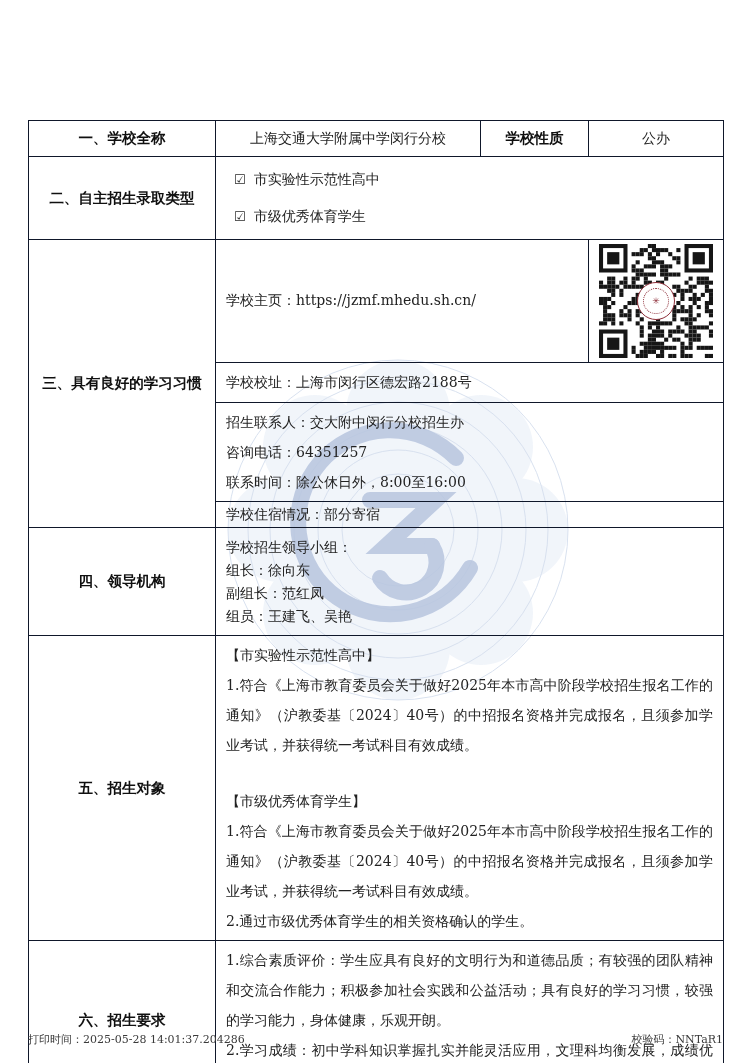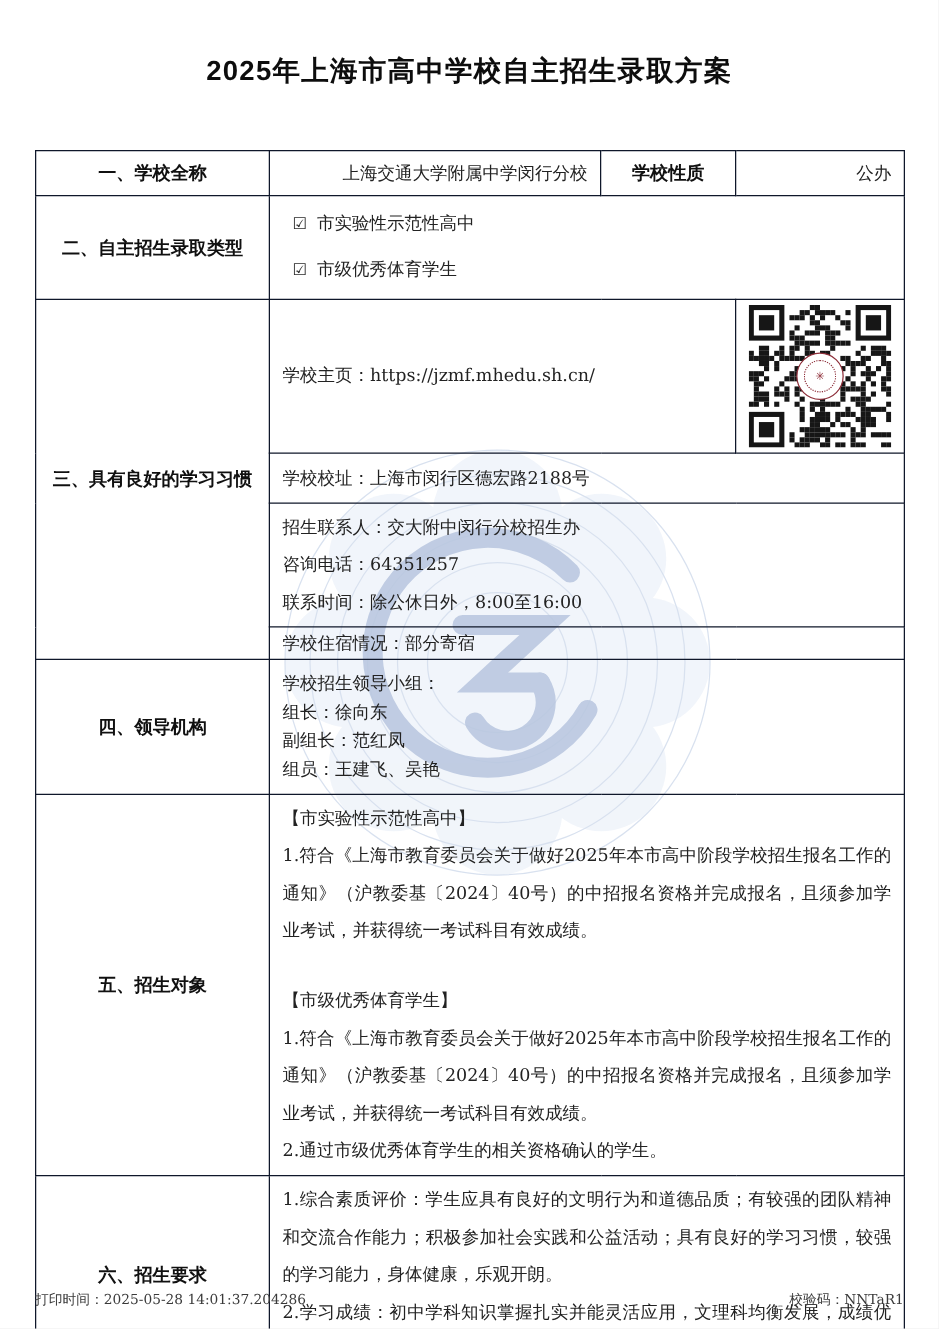--- a/index.html
+++ b/index.html
@@ -47,21 +47,21 @@
     padding: 4px 10px;
     background: transparent;
   }
   td.hdr {
     font-family: "Liberation Sans", sans-serif;
     font-weight: bold;
     text-align: center;
     font-size: 14.5px;
     color: #101010;
   }
-  td.center { text-align: right; }
+  td.center { text-align: center; }
   .chkline { padding: 2px 0 2px 8px; line-height: 32px; }
   .chk { font-family: "DejaVu Sans", sans-serif; font-size: 13px; margin-right: 8px; color: #2a2a2a; }
   .qr-cell { position: relative; padding: 4px; }
   .qr-wrap { position: relative; width: 114px; height: 114px; margin: 0 auto; background: #fff; }
   .qr-wrap svg { display: block; }
   .qr-seal {
     position: absolute; left: 50%; top: 50%;
     width: 38px; height: 38px;
     transform: translate(-50%, -50%);
     background: #fff;
@@ -121,21 +121,20 @@
         </g>
         <g fill="none" stroke="#7e97c5" stroke-width="16" stroke-linecap="round" opacity="0.85">
           <path d="M 238 108 A 92 92 0 1 0 252 218"></path>
           <path d="M 152 150 L 218 150 L 168 196 L 214 196"></path>
           <path d="M 214 196 A 26 26 0 1 1 162 228"></path>
         </g>
       </g>
     </svg>
   </div>
 
-  <div class="doc-title">2025年上海市高中学校自主招生录取方案</div>
 
   <table class="main">
     <colgroup>
       <col style="width:187px">
         <col style="width:265px">
         <col style="width:108px">
         <col style="width:135px">
     </colgroup>
 
     <tbody>

